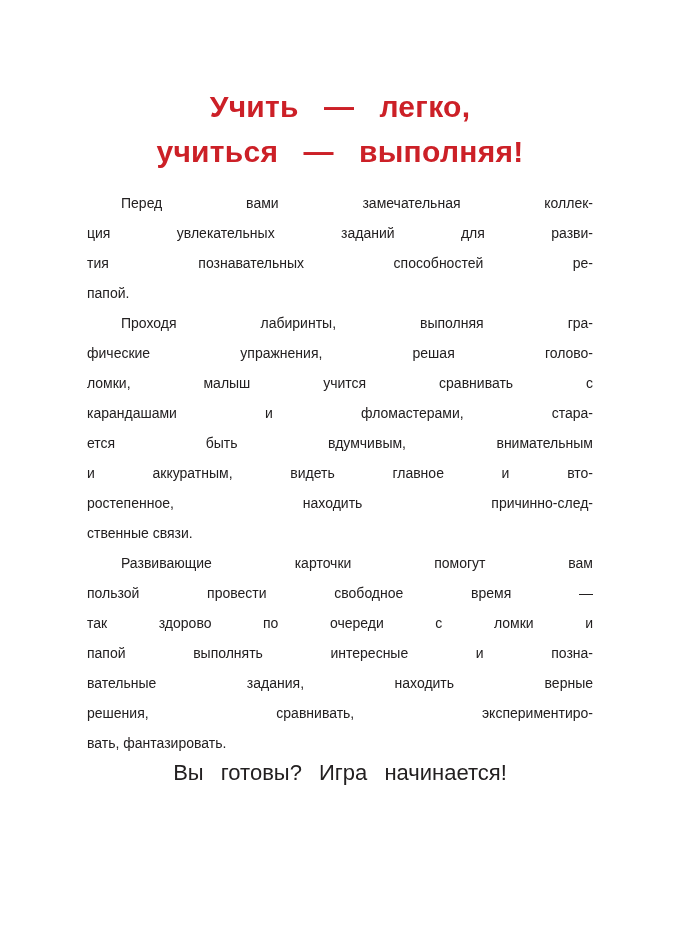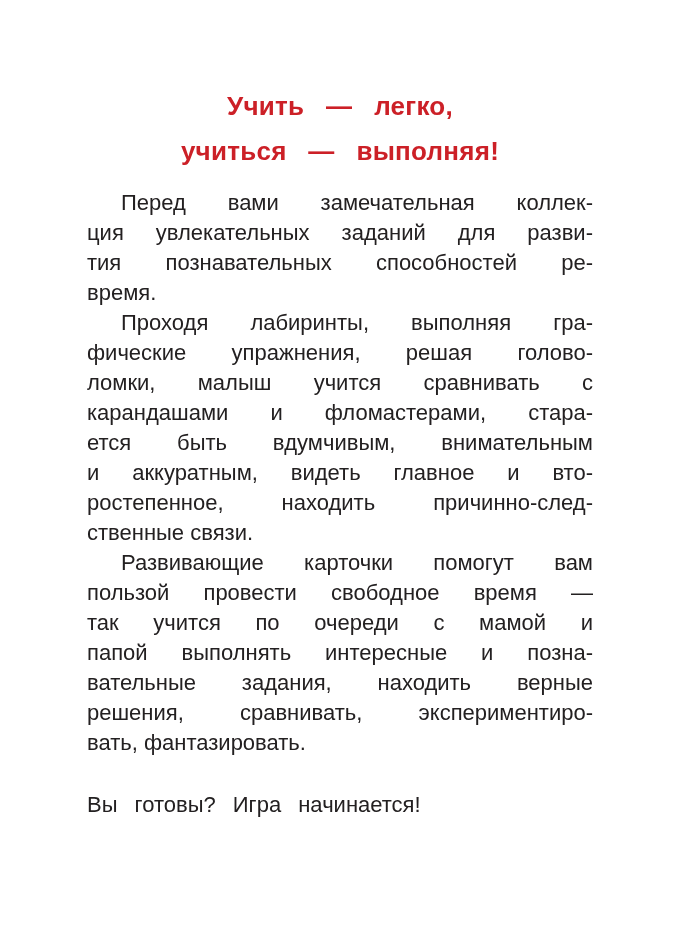--- a/index.html
+++ b/index.html
@@ -18,48 +18,48 @@
   }
   .content {
     width: 506px;
     margin: 0 auto;
     padding-top: 84px;
     color: #232021;
   }
   .title {
     text-align: center;
     font-weight: bold;
-    font-size: 26px;
+    font-size: 30px;
     line-height: 45px;
     word-spacing: 0.55em;
     letter-spacing: 0.01em;
   }
   .body-text {
     margin-top: 14px;
-    font-size: 22px;
+    font-size: 14px;
   }
   .line {
     line-height: 30px;
     white-space: nowrap;
   }
   .line.justify {
     white-space: normal;
     text-align: justify;
     text-align-last: justify;
   }
   .line.first {
     padding-left: 34px;
   }
   .line.lastline {
     text-align: left;
     text-align-last: left;
     white-space: normal;
   }
   .closing {
-    margin-top: 32px;
+    text-align: center;
     font-size: 22px;
     line-height: 30px;
     word-spacing: 0.5em;
   }
 </style>
 </head>
 <body>
 
 <div class="page" style="background: rgb(255, 255, 255);">
   <div class="content" style="color: rgb(35, 32, 33);">
@@ -68,38 +68,38 @@
       <div>Учить — легко,</div>
       <div>учиться — выполняя!</div>
     </div>
 
     <div class="body-text">
 
       <div>
         <div class="line justify first">Перед вами замечательная коллек-</div>
         <div class="line justify">ция увлекательных заданий для разви-</div>
         <div class="line justify">тия познавательных способностей ре-</div>
-        <div class="line lastline">время.</div>
+        <div class="line lastline">папой.</div>
       </div>
 
       <div>
         <div class="line justify first">Проходя лабиринты, выполняя гра-</div>
         <div class="line justify">фические упражнения, решая голово-</div>
         <div class="line justify">ломки, малыш учится сравнивать с</div>
         <div class="line justify">карандашами и фломастерами, стара-</div>
         <div class="line justify">ется быть вдумчивым, внимательным</div>
         <div class="line justify">и аккуратным, видеть главное и вто-</div>
         <div class="line justify">ростепенное, находить причинно-след-</div>
         <div class="line lastline">ственные связи.</div>
       </div>
 
       <div>
         <div class="line justify first">Развивающие карточки помогут вам</div>
         <div class="line justify">пользой провести свободное время —</div>
-        <div class="line justify">так учится по очереди с мамой и</div>
+        <div class="line justify">так здорово по очереди с ломки и</div>
         <div class="line justify">папой выполнять интересные и позна-</div>
         <div class="line justify">вательные задания, находить верные</div>
         <div class="line justify">решения, сравнивать, экспериментиро-</div>
         <div class="line lastline">вать, фантазировать.</div>
       </div>
 
     </div>
 
     <div class="closing">Вы готовы? Игра начинается!</div>
 

